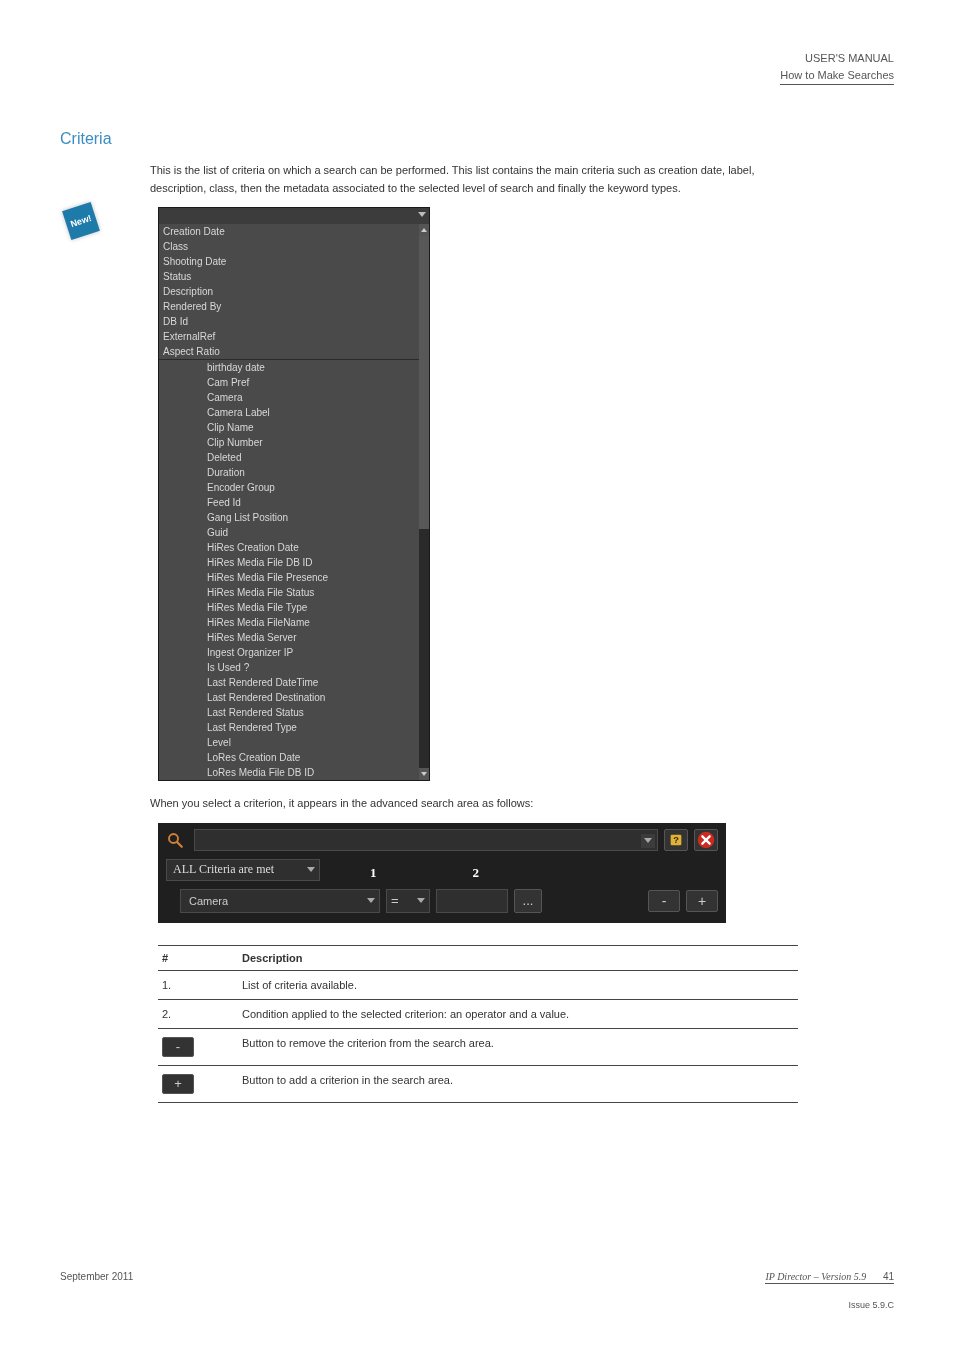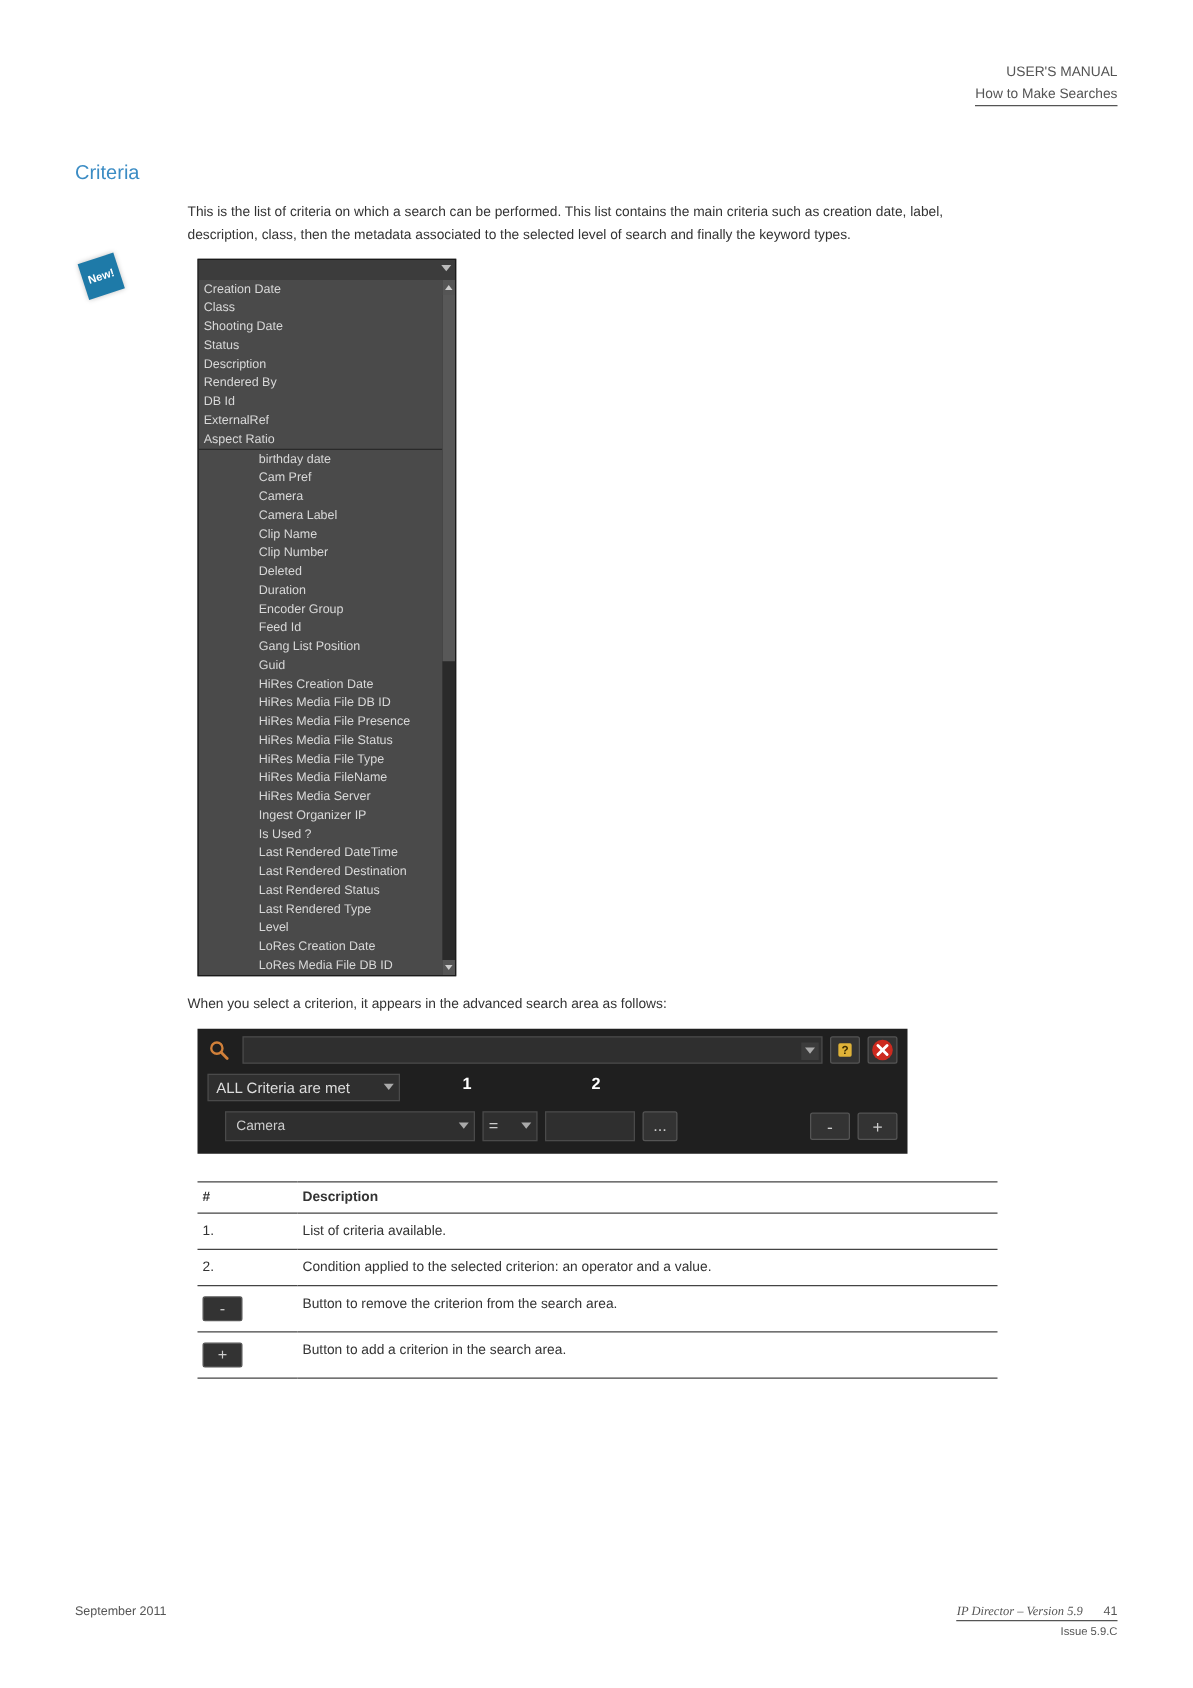--- a/index.html
+++ b/index.html
@@ -55,21 +55,21 @@
     color: #fff; font-size: 9px; font-weight: bold;
   }
 
   
   .dropdown-wrap {
     margin-left: 98px;
     margin-top: 8px;
     margin-bottom: 14px;
   }
   .dropdown-panel {
-    width: 207px;
+    width: 272px;
     background: #4a4a4a;
     color: #d6d6d6;
     font-size: 10px;
     position: relative;
     border: 1px solid #1a1a1a;
   }
   .dropdown-top {
     height: 16px;
     background: #3c3c3c;
     position: relative;
@@ -164,23 +164,24 @@
     width: 24px; height: 22px;
     background: #333;
     border: 1px solid #555;
     border-radius: 2px;
     display: inline-flex; align-items: center; justify-content: center;
   }
   .sq-btn.yellow svg { width: 16px; height: 16px; }
   .sq-btn.red { background:#333; }
   .criteria-row2 {
     display: flex;
-    align-items: flex-start;
+    align-items: flex-end;
     gap: 10px;
     margin-bottom: 8px;
+    font-family: Liberation Serif, serif;
   }
   .all-criteria {
     width: 154px; height: 22px;
     background: #2f2f2f;
     border: 1px solid #4a4a4a;
     color: #ddd;
     font-size: 12px;
     display: flex; align-items: center; justify-content: space-between;
     padding: 0 4px 0 6px;
   }
@@ -282,21 +283,21 @@
     position: absolute;
     bottom: 40px;
     left: 60px;
     right: 60px;
     font-size: 10px;
     color: #555;
   }
   .footer .fl { float: left; }
   .footer .fr { float: right; text-align: right; }
   .footer .fr .main { font-style: italic; font-family: Liberation Serif, serif; }
-  .footer .fr .sub { border-top: 1px solid #555; margin-top: 1px; padding-top: 3px; font-size: 9px; }
+  .footer .fr .sub { border-top: 1px solid #555; margin-top: 1px; padding-top: 16px; font-size: 9px; }
 </style>
 </head>
 <body>
 
 <div class="header-right">
   <div>USER'S MANUAL</div>
   <div class="line2">How to Make Searches</div>
 </div>
 
 <div class="section-title">Criteria</div>

